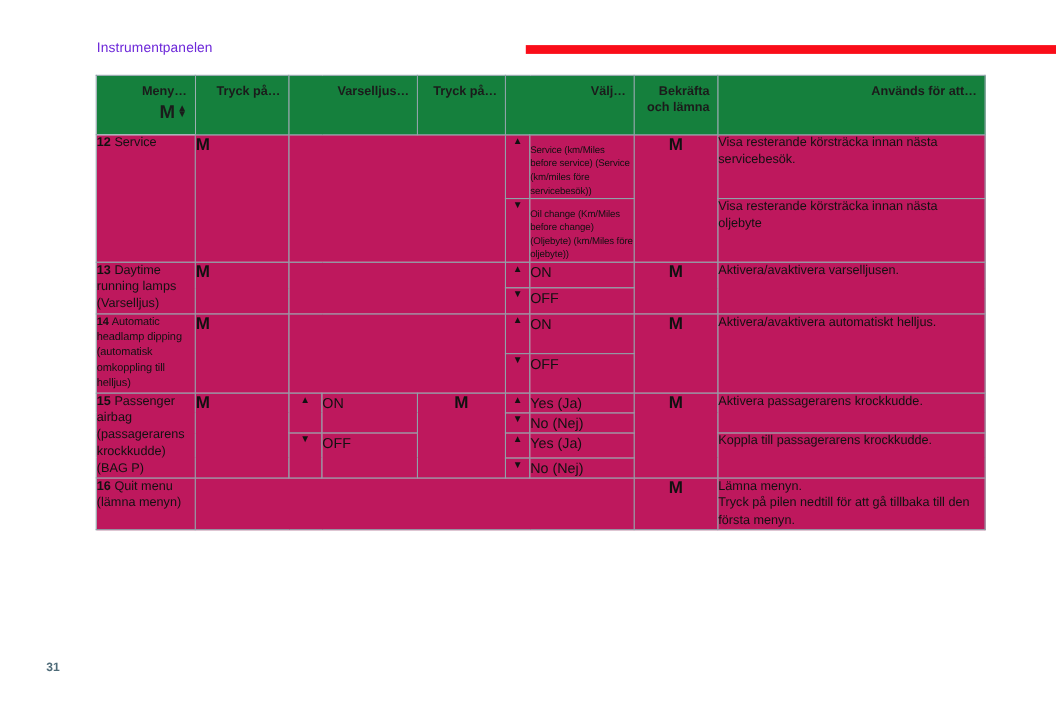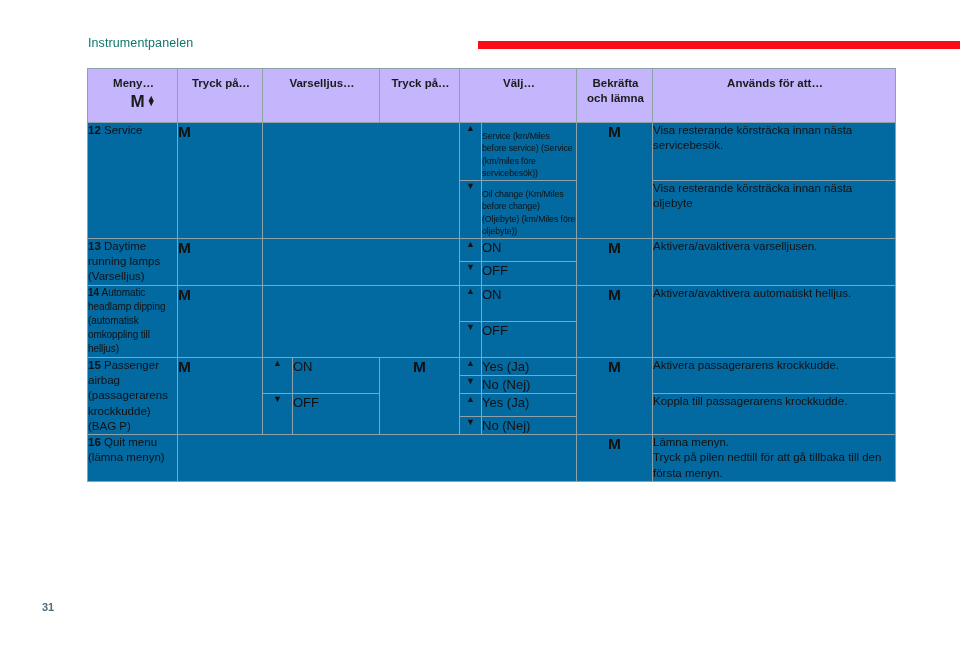--- a/index.html
+++ b/index.html
@@ -14,21 +14,21 @@
     position: relative;
     width: 960px; height: 649px;
     background: #ffffff;
   }
 
   
   .hdr-title {
     position: absolute;
     left: 88px; top: 36px;
     font-size: 12.5px;
-    color: #0f766e;
+    color: #6d28d9;
     letter-spacing: .1px;
     white-space: nowrap;
   }
   .hdr-rule {
     position: absolute;
     left: 478px; top: 41px;
     width: 482px; height: 8px;
     background: #fa0d19;
   }
 
@@ -37,28 +37,28 @@
     position: absolute;
     left: 87px; top: 68px;
     width: 808px;
     border-collapse: collapse;
     table-layout: fixed;
   }
   .tbl td, .tbl th {
     border: 1px solid #8fa2a9;
     padding: 0;
     vertical-align: top;
-    background: #0369a1;
+    background: #be185d;
   }
   .tbl th {
-    background: #c4b5fd;
+    background: #15803d;
     font-weight: bold;
     font-size: 11.5px;
     color: #1b1b1b;
-    text-align: center;
+    text-align: right;
     padding: 7px 7px 0 9px;
     line-height: 1.28;
     vertical-align: top;
   }
   .th-meny { position: relative; height: 54px; }
   .menu-m {
     display: inline-flex;
     align-items: center;
     font-size: 17px;
     font-weight: bold;

